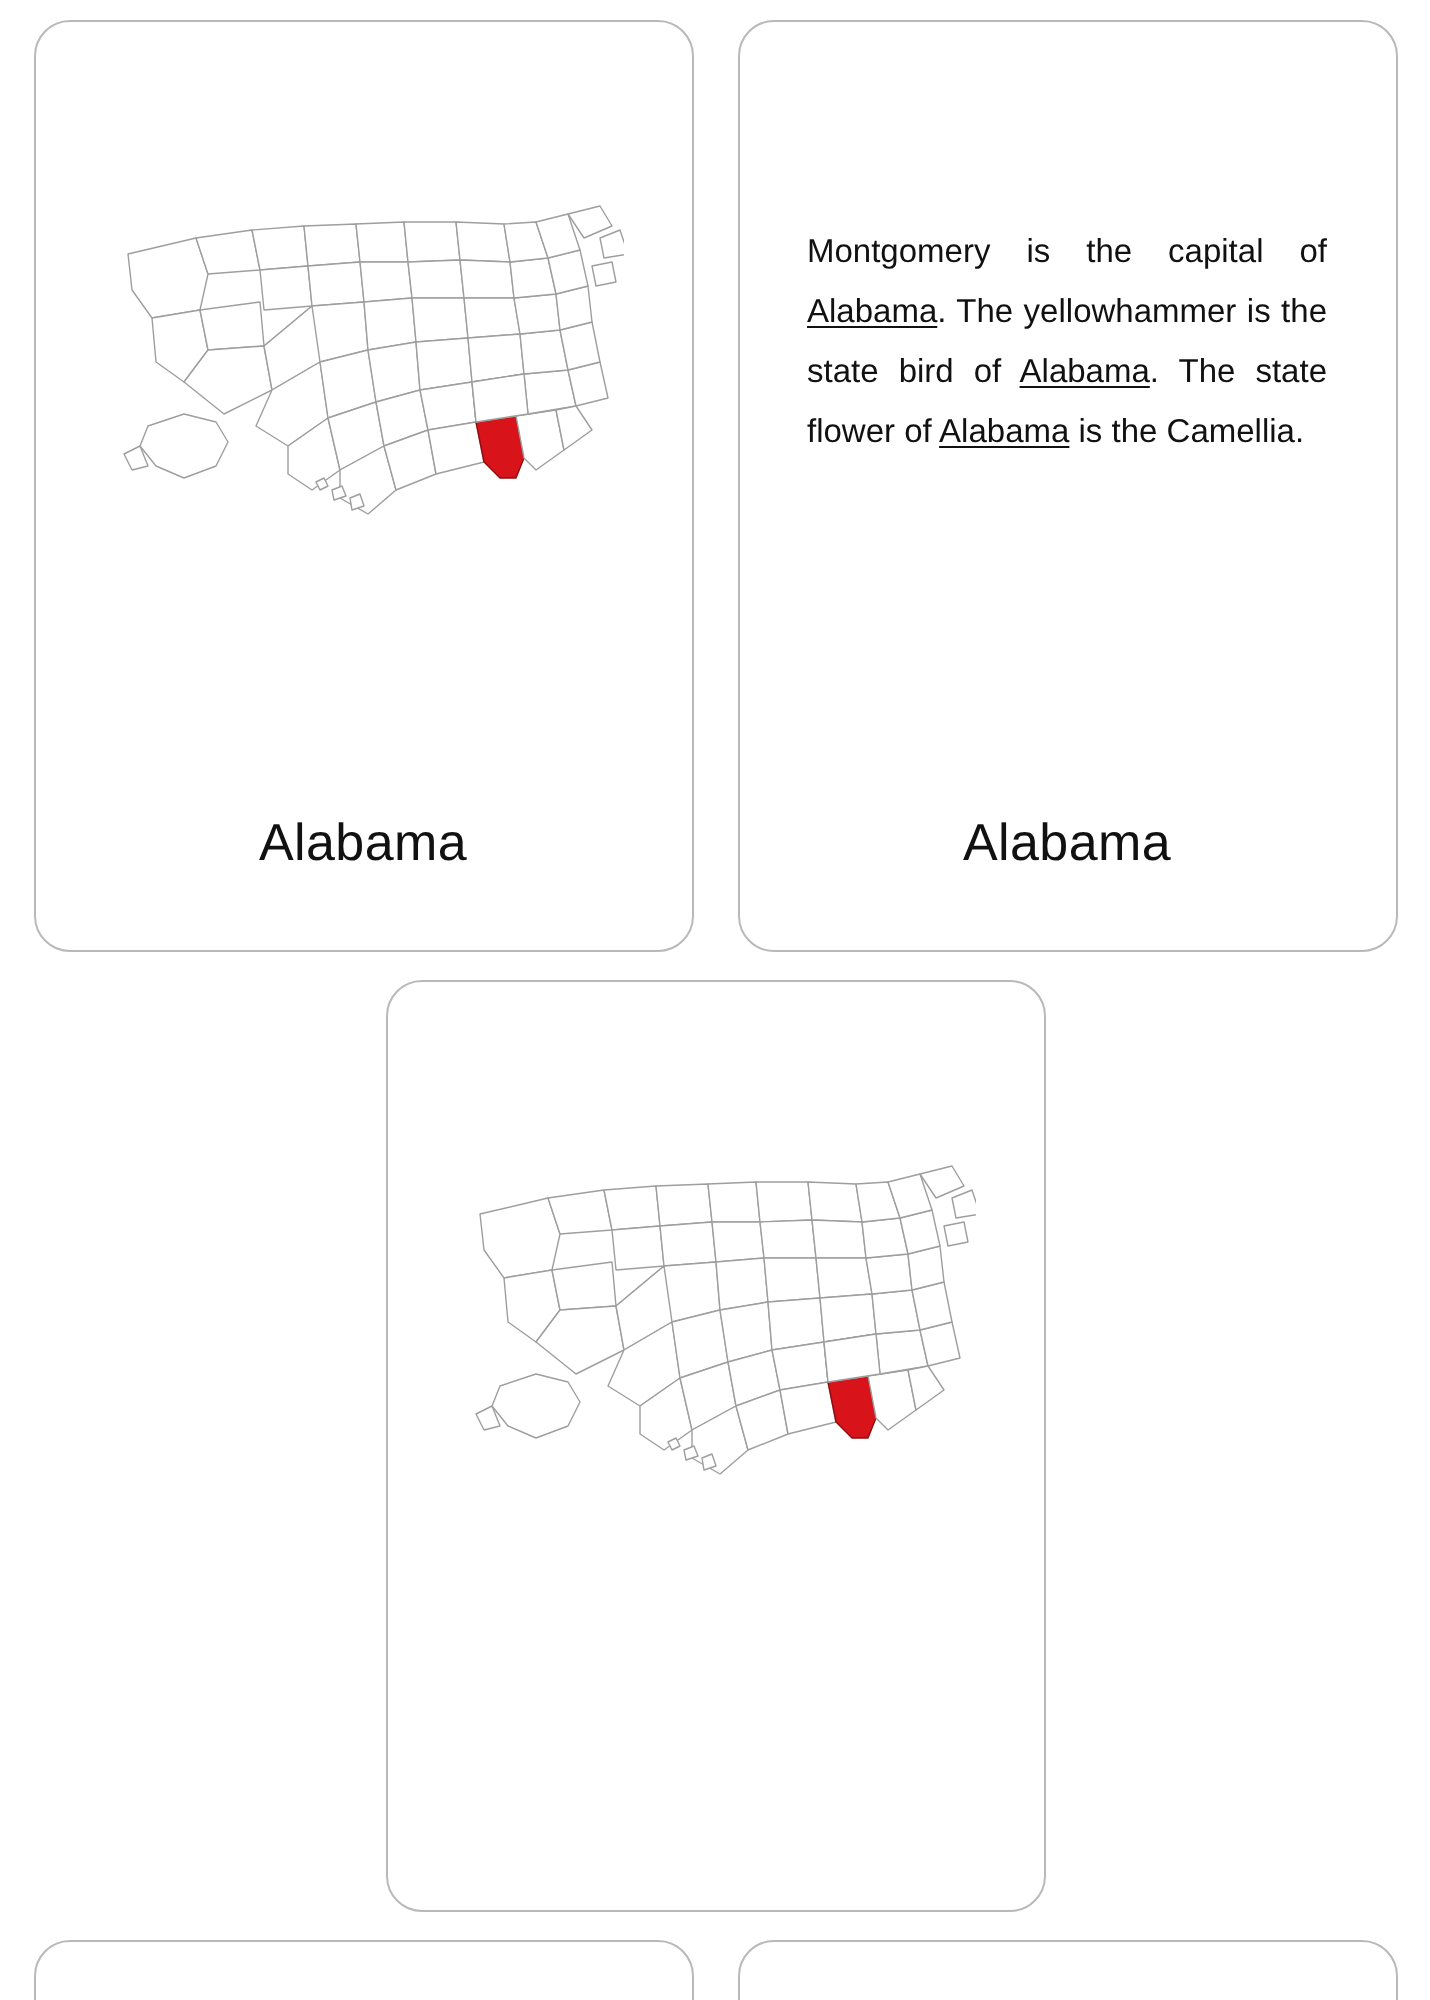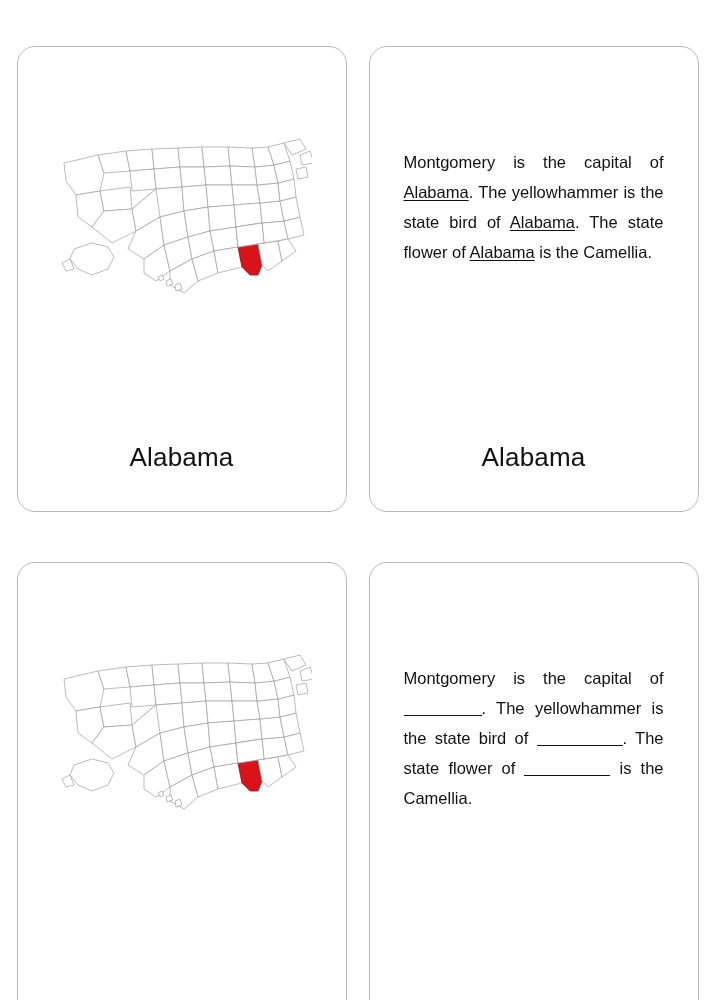--- a/index.html
+++ b/index.html
@@ -26,21 +26,20 @@
     gap: 22px;
     justify-content: center;
   }
   .card {
     box-sizing: border-box;
     border: 1px solid #b9b9b9;
     border-radius: 18px;
     background: #ffffff;
     width: 330px;
     position: relative;
-    margin-top: 36px;
   }
   .card-tall { height: 466px; }
   .card-short { height: 84px; }
 
   .row-1 { margin-top: 2px; }
   .row-2 { margin-top: 14px; }
   .row-3 { margin-top: 14px; }
 
   
   .map-wrap {
@@ -245,23 +244,20 @@
             <path d="M22 124 L40 118 L56 122 L62 132 L56 144 L40 150 L26 144 L18 134 Z"></path>
             <path d="M18 134 L10 138 L14 146 L22 144 Z"></path>
             <path d="M106 152 L110 150 L112 154 L108 156 Z"></path>
             <path d="M114 156 L119 154 L121 159 L115 161 Z"></path>
             <path d="M123 160 L128 158 L130 164 L124 166 Z"></path>
           </g>
         </svg>
       </div>
     </div>
 
-    <div class="card card-tall">
-      <div class="fact-text" style="top:100px"><span>Montgomery is the capital of </span><span class="blank"></span><span>. The yellowhammer is the state bird of </span><span class="blank blank-wide"></span><span>. The state flower of </span><span class="blank blank-wide"></span><span> is the Camellia.</span></div>
-    </div>
 
   </div>
 
   <div class="row row-3">
 
     <div class="card card-short">
       <div class="card-label label-short">Alabama</div>
     </div>
 
     <div class="card card-short">

